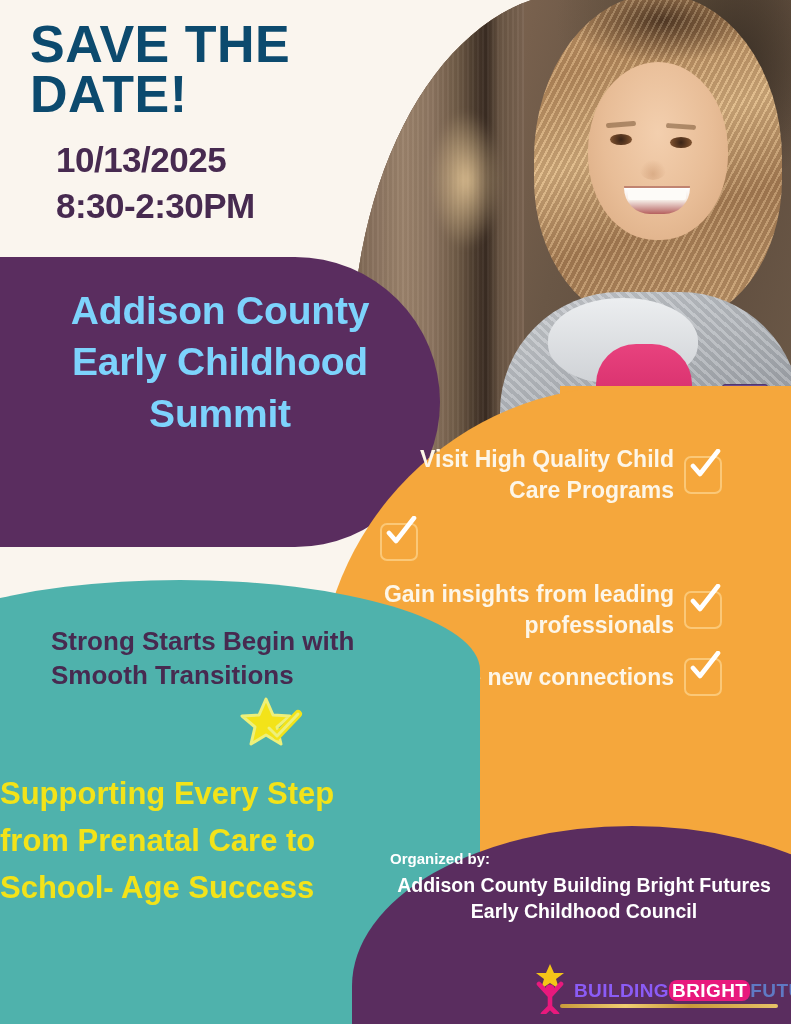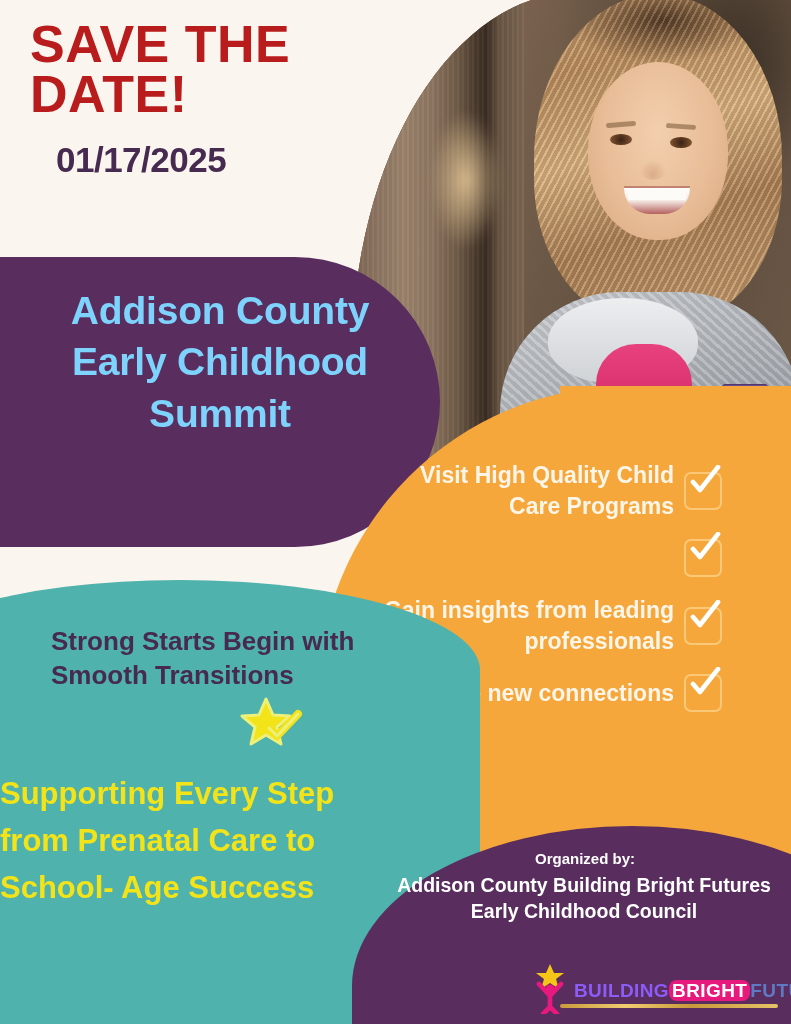--- a/index.html
+++ b/index.html
@@ -101,21 +101,21 @@
     background:linear-gradient(180deg,#e8427e,#d62e6b);
   }
   .patch{
     position:absolute;left:370px;top:392px;width:44px;height:24px;border-radius:3px;
     background:#6b4a8f;border:1px solid #50376c;
   }
 
   
   .save-the-date{
     position:absolute;left:30px;top:20px;width:330px;
-    color:#b91c1c;
+    color:#0c4a6e;
     font-weight:900;font-size:52px;line-height:.96;letter-spacing:.5px;
   }
   .date-line{
     position:absolute;left:56px;top:140px;
     color:#472a50;font-weight:900;font-size:35px;line-height:1.12;letter-spacing:-.5px;
   }
   .time-line{
     position:absolute;left:56px;top:186px;
     color:#472a50;font-weight:900;font-size:35px;line-height:1.12;letter-spacing:-.5px;
   }
@@ -162,23 +162,22 @@
     border-radius:50% 0 0 0 / 50% 0 0 0;
   }
   .orange-fill{
     position:absolute;left:560px;top:386px;width:231px;height:640px;background:#f5a73c;
   }
   .benefits{
     position:absolute;left:380px;top:444px;width:342px;
   }
   .benefit{
     position:relative;
-    display:flex;align-items:center;justify-content:flex-end;gap:10px;
+    display:flex;align-items:center;justify-content:flex-start;gap:10px;
     margin-bottom:18px;
-    margin-top:16px;
   }
   .benefit .txt{
     color:#fdf6e8;text-align:right;
     font-weight:900;font-size:23px;line-height:1.33;
     flex:1;
   }
   .checkbox{
     position:relative;flex:0 0 auto;
     width:34px;height:34px;border-radius:7px;
     border:2px solid #fbc877;
@@ -187,21 +186,21 @@
 
   
   .purple-bottom{
     position:absolute;left:352px;top:826px;
     width:560px;height:300px;
     background:#5a2d5f;
     border-radius:280px 280px 0 0 / 160px 160px 0 0;
   }
   .organized-by{
     position:absolute;left:38px;top:24px;width:390px;
-    text-align:center;color:#ffffff;
+    color:#ffffff;
     font-weight:900;font-size:15px;line-height:1.25;
   }
   .org-name{
     position:absolute;left:22px;top:46px;width:420px;
     text-align:center;color:#ffffff;
     font-weight:900;font-size:19.5px;line-height:1.34;
   }
 
   
   .logo{
@@ -239,21 +238,22 @@
     <div class="nose"></div>
     <div class="mouth"></div>
     <div class="teeth"></div>
     <div class="jacket"></div>
     <div class="collar"></div>
     <div class="shirt"></div>
     <div class="patch"></div>
   </div>
 
   <div class="save-the-date">SAVE THE DATE!</div>
-  <div class="date-line">01/17/2025</div>
+  <div class="date-line">10/13/2025</div>
+  <div class="time-line">8:30-2:30PM</div>
 
   <div class="purple-title">
     <div class="purple-title-text">Addison County Early Childhood Summit</div>
   </div>
 
   <div class="orange-fill"></div>
   <div class="orange"></div>
 
   <div class="benefits">
 

